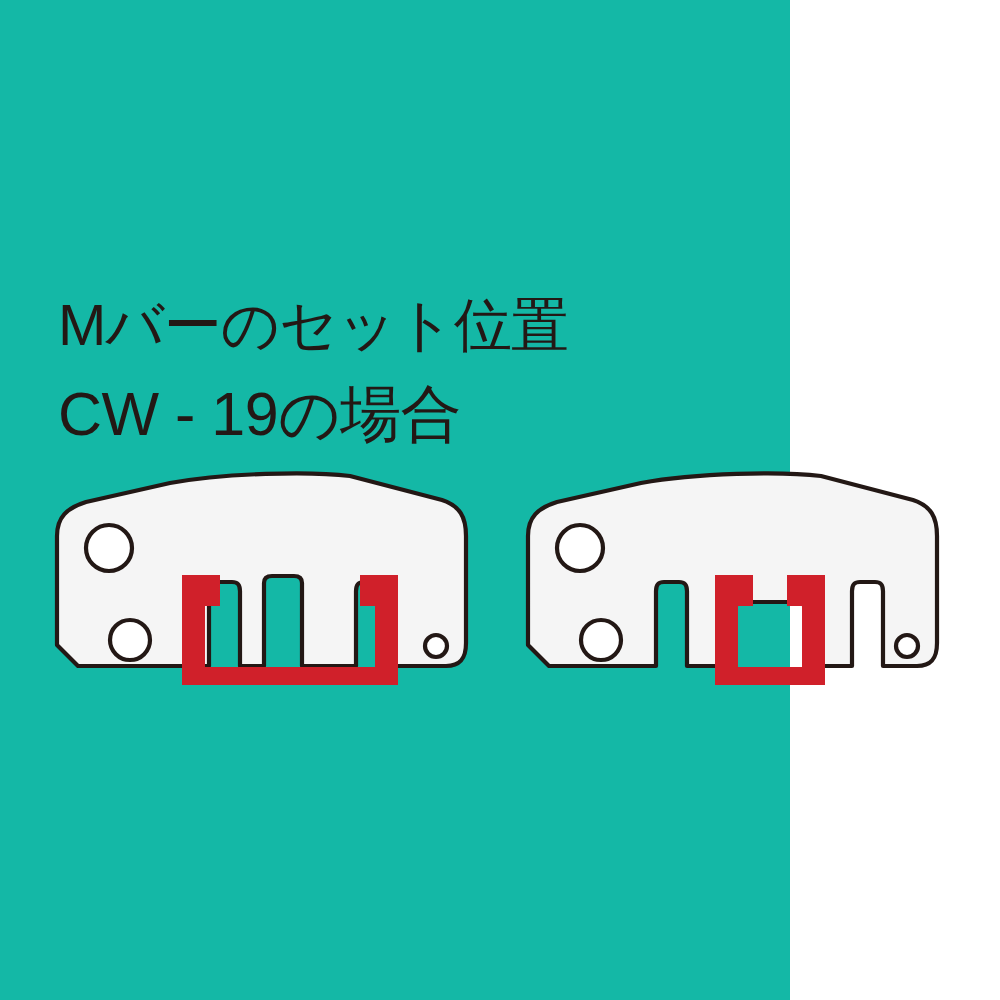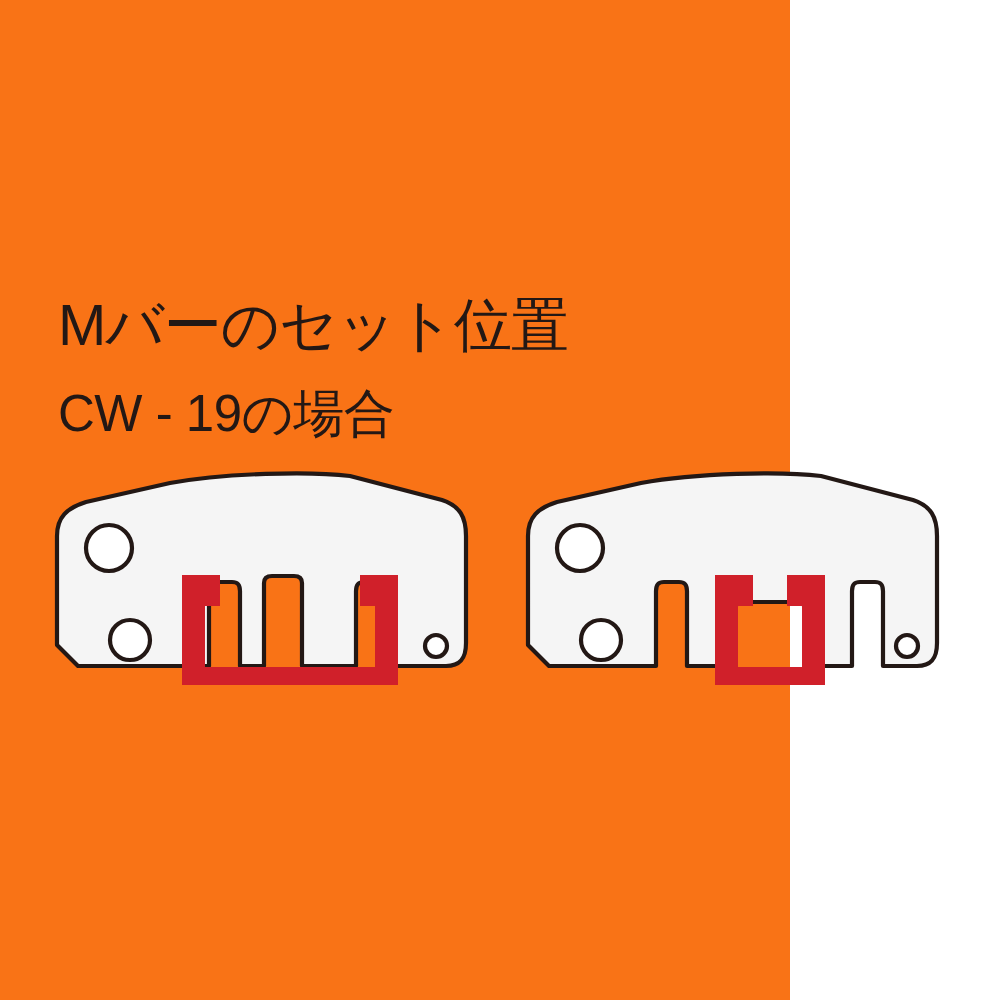--- a/index.html
+++ b/index.html
@@ -10,37 +10,37 @@
   body {
     width: 1000px;
     height: 1000px;
     font-family: "Liberation Sans", "DejaVu Sans", sans-serif;
     overflow: hidden;
   }
   #page {
     position: relative;
     width: 790px;
     height: 1000px;
-    background: #f97316;
+    background: #14b8a6;
   }
   .title {
     position: absolute;
     left: 58px;
     top: 294px;
     font-size: 58px;
     line-height: 62px;
     letter-spacing: -1px;
     color: #231815;
     font-weight: 400;
     white-space: nowrap;
   }
   .subtitle {
     position: absolute;
     top: 385px;
-    font-size: 51px;
+    font-size: 61px;
     line-height: 58px;
     letter-spacing: -0.5px;
     color: #231815;
     font-weight: 400;
     white-space: nowrap;
   }
   .subtitle.left  { left: 58px; }
   .subtitle.right { left: 533px; }
 
   .fig {

